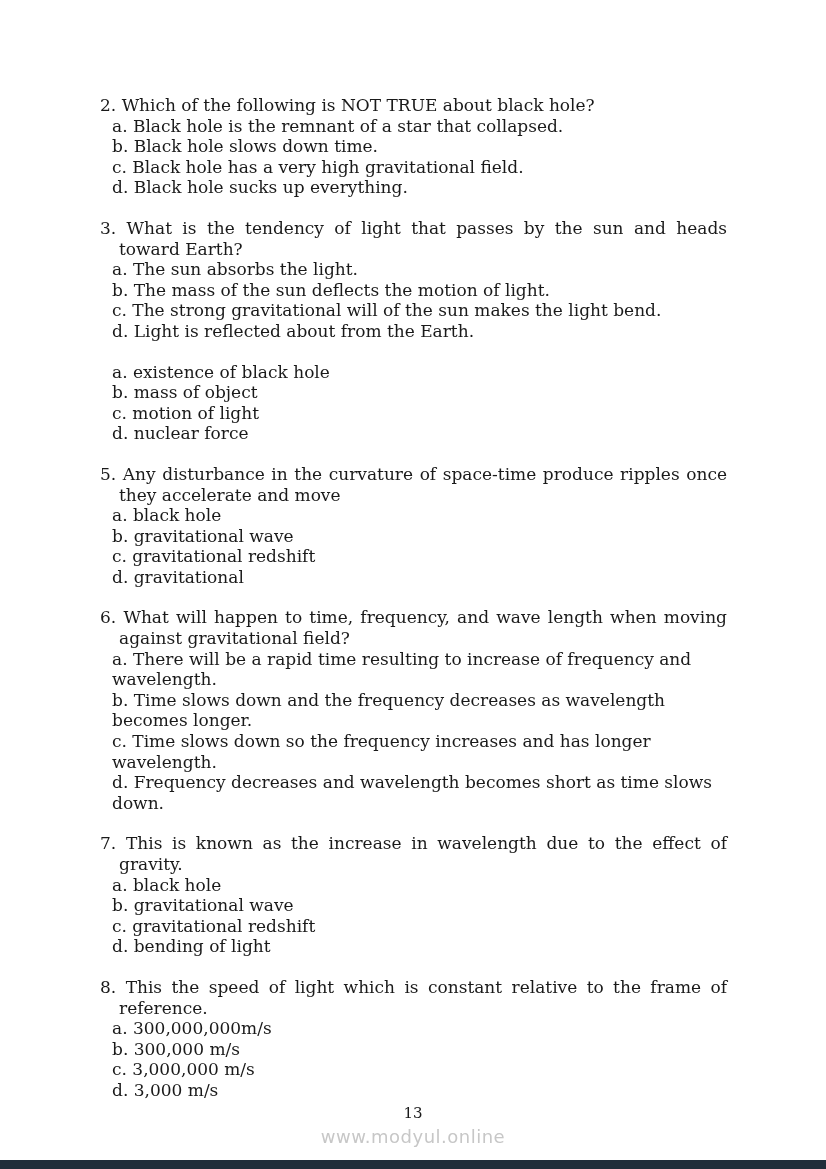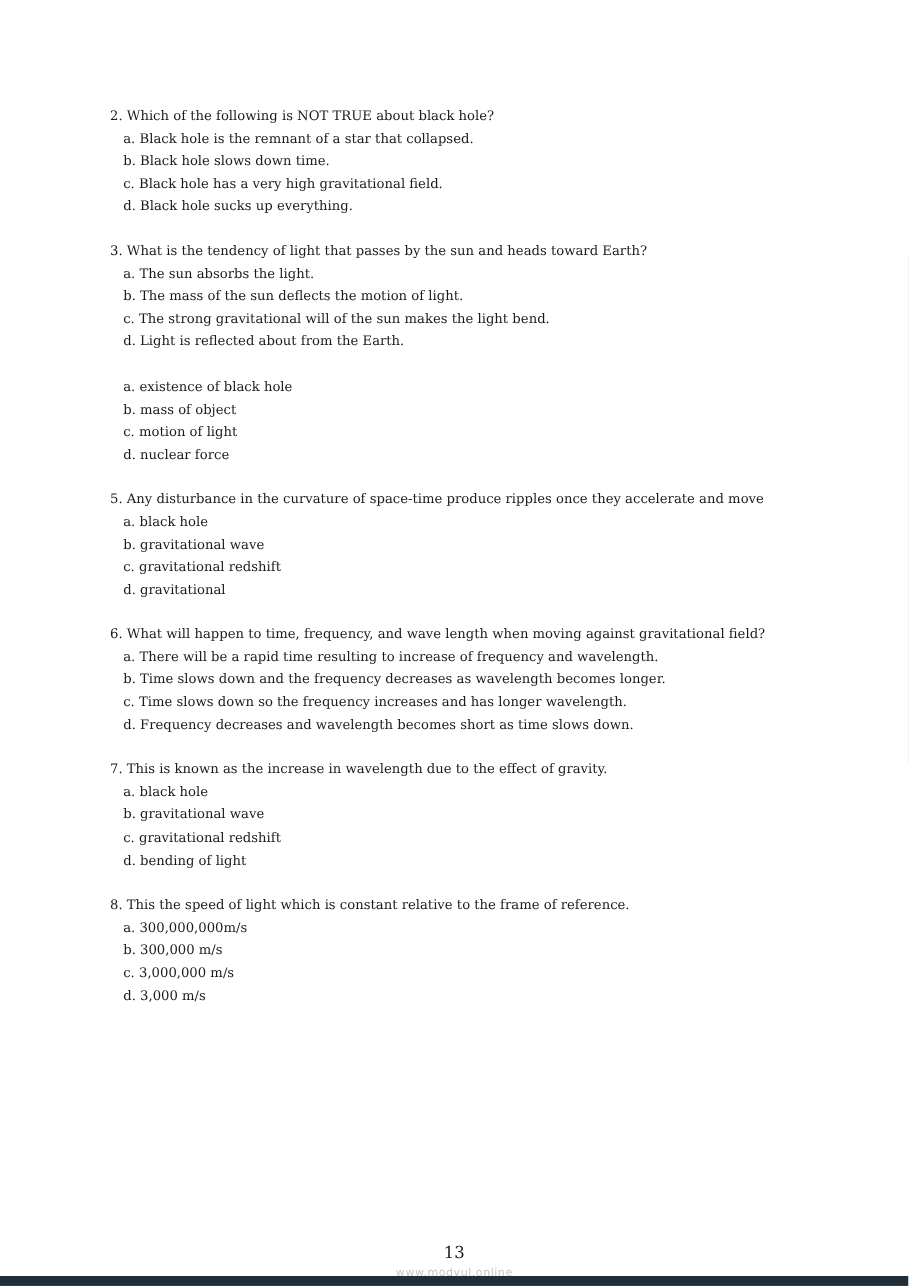--- a/index.html
+++ b/index.html
@@ -9,47 +9,47 @@
     position: relative;
     width: 826px;
     height: 1169px;
     margin: 0 auto;
     background: #ffffff;
     color: #1a1a1a;
     overflow: hidden;
   }
   .content {
     padding: 95px 99px 0 100px;
-    font-size: 12px;
+    font-size: 17px;
     line-height: 20.6px;
   }
   .question { margin-bottom: 20px; }
   .q-line {
     text-align: justify;
     padding-left: 19px;
     text-indent: -19px;
   }
   .option {
     margin-left: 12px;
   }
   .footer {
     position: absolute;
     left: 0;
     right: 0;
-    bottom: 6px;
+    bottom: 22px;
     text-align: center;
   }
   .page-number {
     font-size: 15px;
     color: #1a1a1a;
     margin-bottom: 4px;
   }
   .watermark {
     font-family: "DejaVu Sans", "Liberation Sans", sans-serif;
-    font-size: 10px;
+    font-size: 18px;
     color: #c7c7c7;
     letter-spacing: 0.5px;
   }
   .bottom-bar {
     position: absolute;
     left: 0;
     right: 0;
     bottom: 0;
     height: 9px;
     background: #202e3a;

